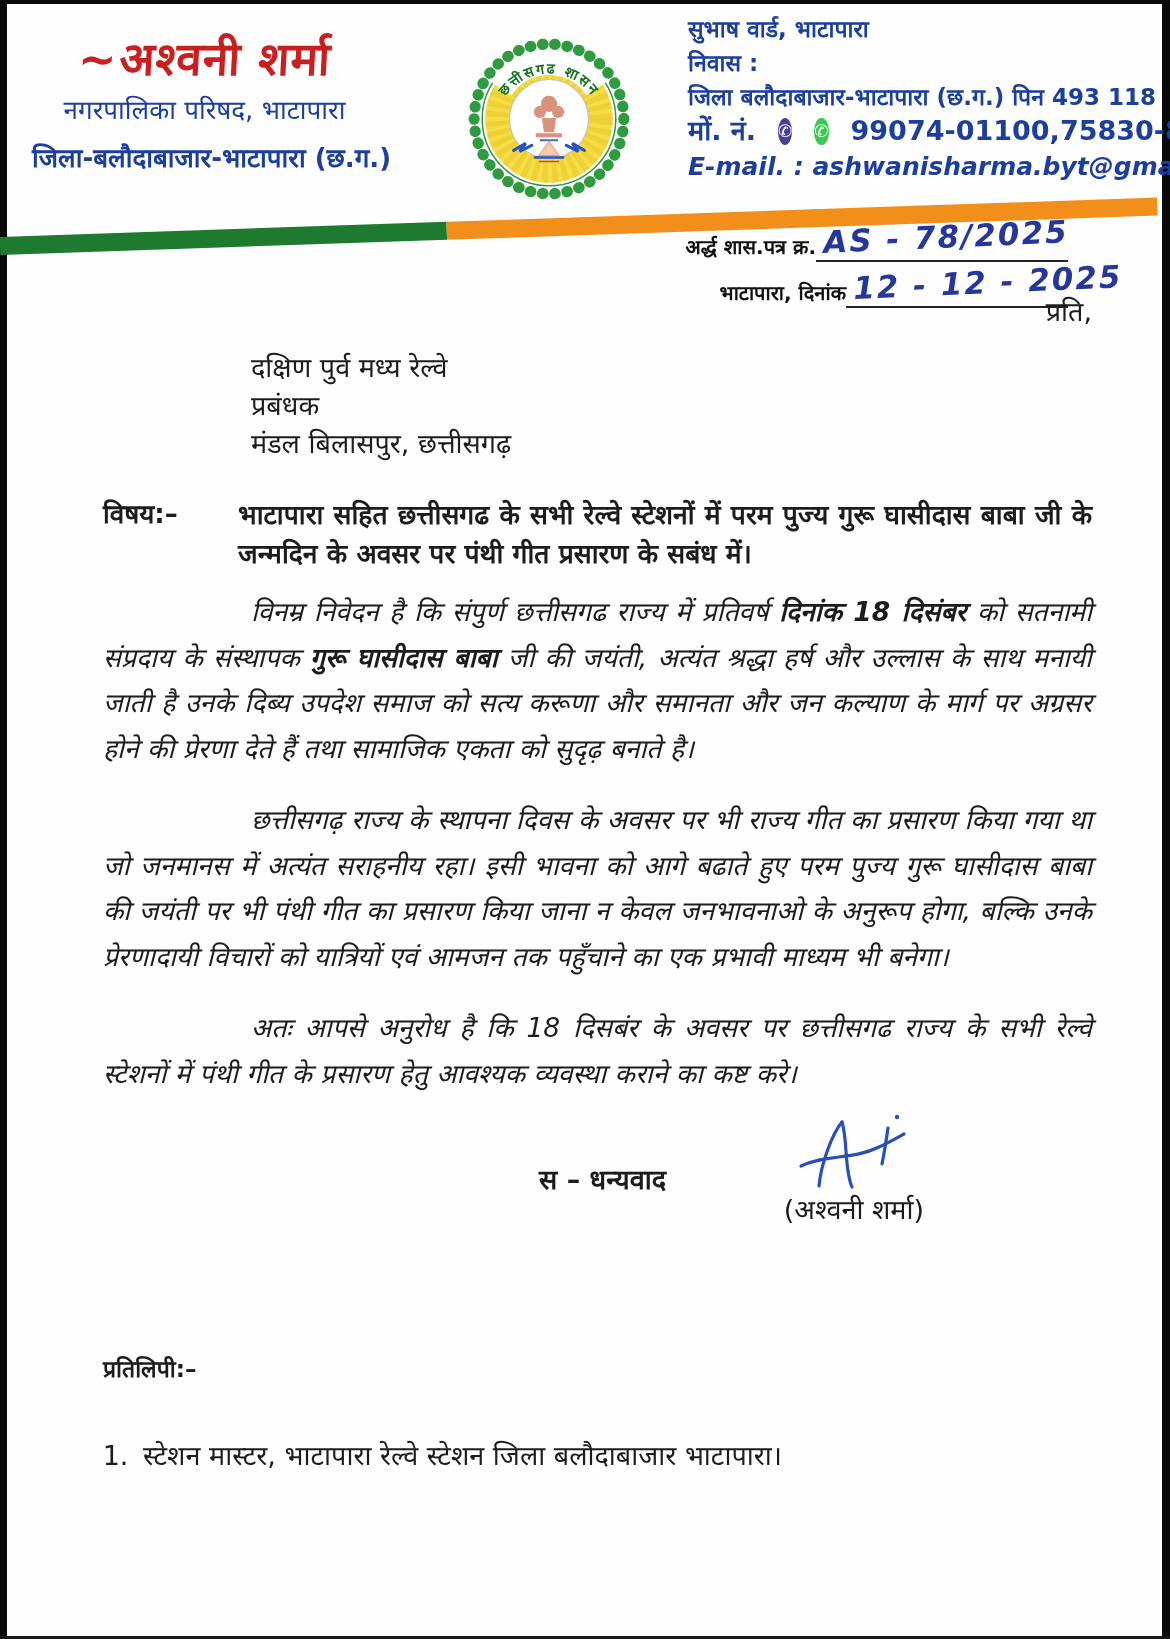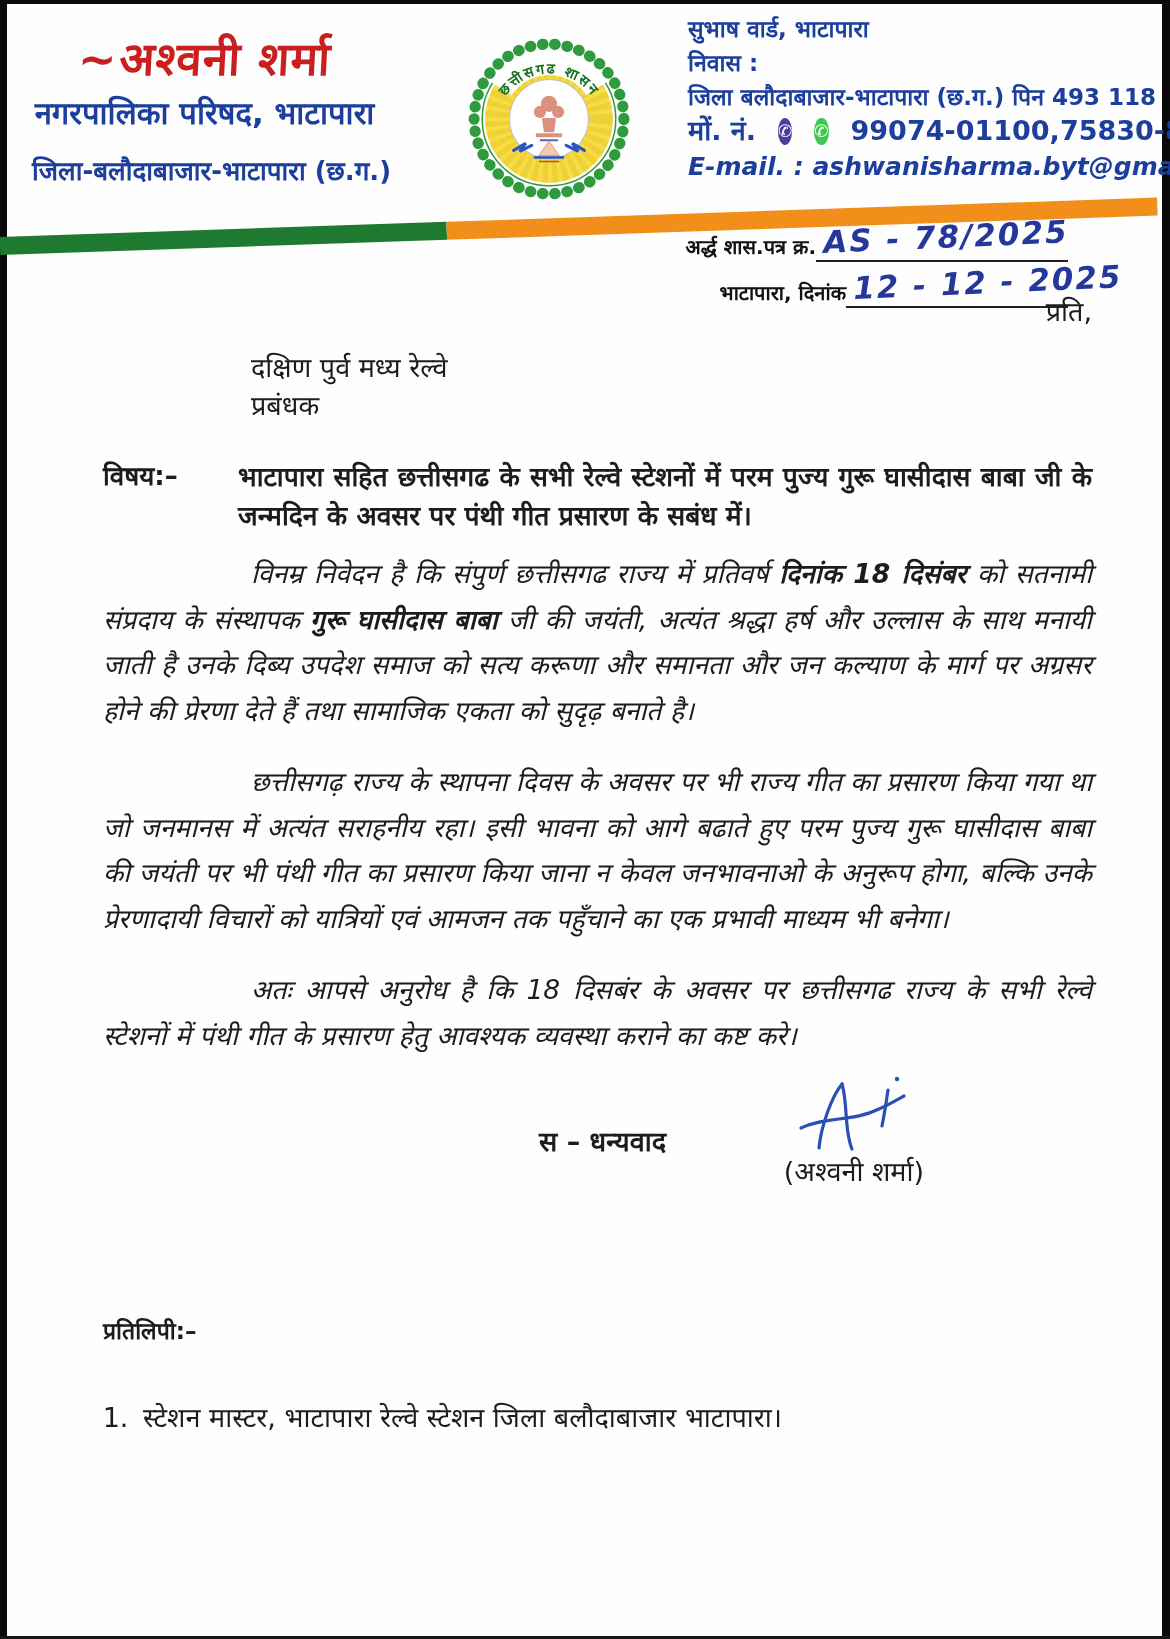--- a/index.html
+++ b/index.html
@@ -23,22 +23,22 @@
   .hdr-left{
     position:absolute;left:32px;top:34px;width:345px;text-align:center;
   }
   .hdr-name{
     font-size:46px;font-weight:bold;color:var(--red-name);
     letter-spacing:1px;line-height:1.1;transform:skewX(-3deg);
     white-space:nowrap;
   }
   .hdr-name .flourish{font-weight:bold;margin-right:2px;}
   .hdr-title{font-size:24px;font-weight:bold;color:var(--blue-header);margin-top:10px;}
-  .hdr-org{font-size:31px;font-weight:bold;color:var(--blue-header);margin-top:6px;white-space:nowrap;}
-  .hdr-district{font-size:26px;font-weight:bold;color:var(--blue-header);margin-top:19px;white-space:nowrap;}
+  .hdr-org{font-size:26px;font-weight:normal;color:var(--blue-header);margin-top:6px;white-space:nowrap;}
+  .hdr-district{font-size:26px;font-weight:bold;color:var(--blue-header);margin-top:12px;white-space:nowrap;}
 
   .emblem{position:absolute;left:463px;top:33px;width:172px;height:172px;}
 
   .hdr-right{
     position:absolute;left:688px;top:12px;width:470px;
     font-size:23px;font-weight:bold;color:var(--blue-header);
     line-height:34px;white-space:nowrap;
   }
   .hdr-right .phone-row{display:flex;align-items:center;gap:22px;font-size:27px;}
   .hdr-right .email-row{font-style:italic;font-size:25px;margin-top:2px;}
@@ -178,20 +178,21 @@
       </span>
     </div>
   </div>
 
   <div class="content">
     <div class="to-label">प्रति,</div>
 
     <div class="recipient">
         <div>दक्षिण पुर्व मध्य रेल्वे</div>
         <div>प्रबंधक</div>
+        <div>मंडल बिलासपुर, छत्तीसगढ़</div>
       </div>
 
     <div class="subject-row">
       <div class="subject-label">विषय:–</div>
       <div class="subject-text">भाटापारा सहित छत्तीसगढ के सभी रेल्वे स्टेशनों में परम पुज्य गुरू घासीदास बाबा जी के जन्मदिन के अवसर पर पंथी गीत प्रसारण के सबंध में।</div>
     </div>
 
     <div class="paragraphs" id="paragraphs">
         <p class="body-para"><span>विनम्र निवेदन है कि संपुर्ण छत्तीसगढ राज्य में प्रतिवर्ष </span><b>दिनांक 18 दिसंबर</b><span> को सतनामी संप्रदाय के संस्थापक </span><b>गुरू घासीदास बाबा</b><span> जी की जयंती, अत्यंत श्रद्धा हर्ष और उल्लास के साथ मनायी जाती है उनके दिब्य उपदेश समाज को सत्य करूणा और समानता और जन कल्याण के मार्ग पर अग्रसर होने की प्रेरणा देते हैं तथा सामाजिक एकता को सुदृढ़ बनाते है।</span></p>
         <p class="body-para"><span>छत्तीसगढ़ राज्य के स्थापना दिवस के अवसर पर भी राज्य गीत का प्रसारण किया गया था जो जनमानस में अत्यंत सराहनीय रहा। इसी भावना को आगे बढाते हुए परम पुज्य गुरू घासीदास बाबा की जयंती पर भी पंथी गीत का प्रसारण किया जाना न केवल जनभावनाओ के अनुरूप होगा, बल्कि उनके प्रेरणादायी विचारों को यात्रियों एवं आमजन तक पहुँचाने का एक प्रभावी माध्यम भी बनेगा।</span></p>

